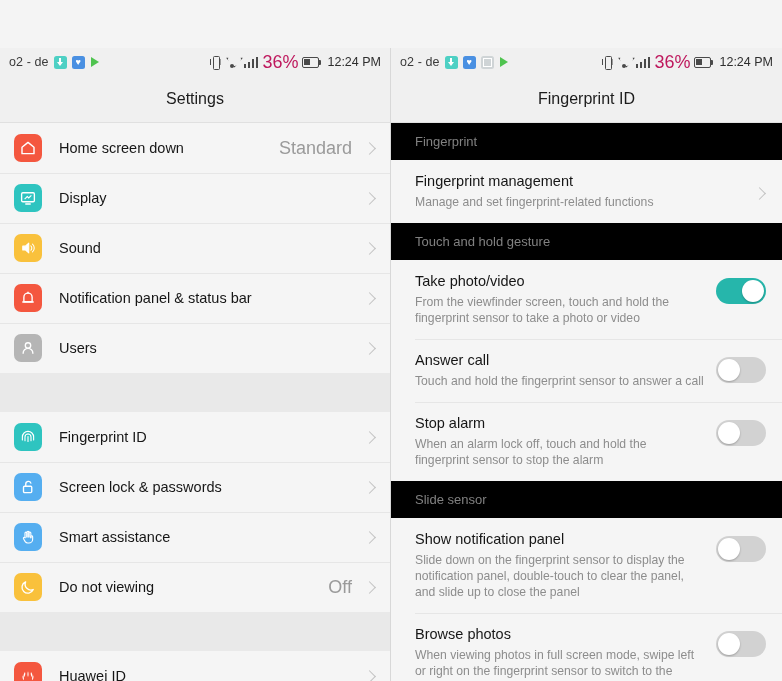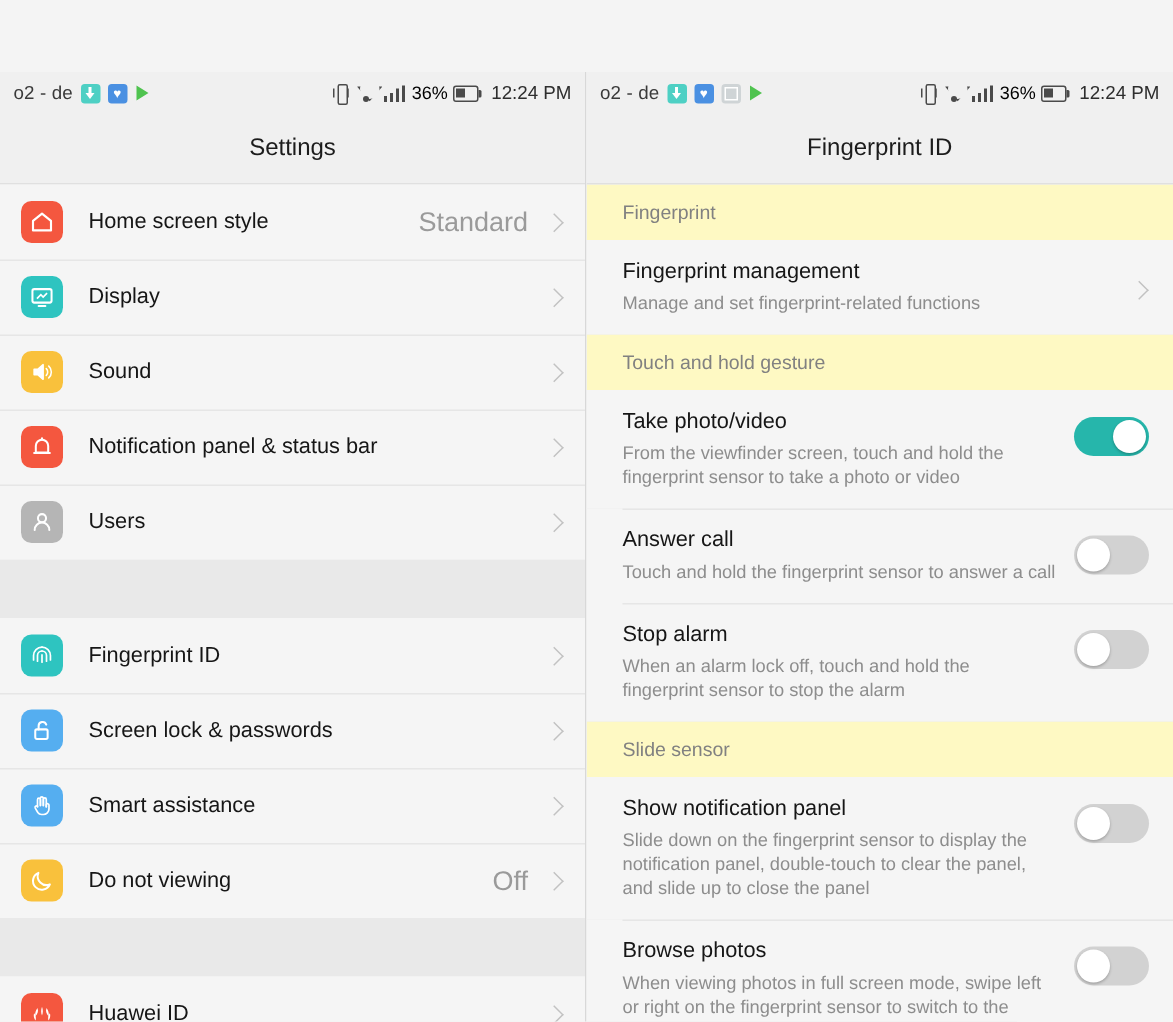--- a/index.html
+++ b/index.html
@@ -48,21 +48,21 @@
   .sb-ico.img::after {
     content:""; position:absolute; left:2px; top:2px; right:2px; bottom:2px;
     border:1px solid #fff;
   }
   .sb-play {
     width:0; height:0; border-left:8px solid #4fc34f;
     border-top:5px solid transparent; border-bottom:5px solid transparent;
     margin-left:1px;
   }
   .sb-right { margin-left:auto; display:flex; align-items:center; gap:4px; }
-  .sb-pct { font-size:12px; color:#000000; }
+  .sb-pct { font-size:18px; color:#be185d; }
   .sb-time { font-size:12.5px; color:#2e2e2e; margin-left:2px; white-space:nowrap; }
   .ic-vib { width:11px; height:14px; position:relative; }
   .ic-vib::before {
     content:""; position:absolute; left:3px; top:1px;
     width:5px; height:12px; border:1.5px solid #4a4a4a; border-radius:1.5px;
   }
   .ic-vib::after {
     content:""; position:absolute; left:0px; top:4px;
     width:1.5px; height:6px; background:#4a4a4a;
     box-shadow:9.5px 0 0 #4a4a4a;
@@ -133,21 +133,21 @@
   .row-label { font-size:14.5px; color:#161616; flex:1 1 auto; white-space:nowrap; }
   .row-value { font-size:18px; color:#9a9a9a; margin-right:13px; white-space:nowrap; }
   .chev {
     width:9px; height:9px; flex:0 0 9px;
     border-right:1.6px solid #c2c2c2; border-top:1.6px solid #c2c2c2;
     transform:rotate(45deg); margin-right:2px;
   }
 
   
   .sec-head {
-    height:37px; background:#fef9c3;
+    height:37px; background:#000000;
     display:flex; align-items:center;
     padding:0 0 0 24px;
     font-size:13px; color:#818181;
   }
   .r2 {
     background:#f5f5f5; padding:12px 16px 13px 24px;
     display:flex; align-items:flex-start; position:relative;
   }
   .r2 + .r2::before {
     content:""; position:absolute; left:24px; right:0; top:0;
@@ -229,21 +229,21 @@
     <div class="body">
 
       <div class="grp">
 
         <div class="row">
           <span class="appicon" style="background:#f4573f">
             <svg width="18" height="18" viewBox="0 0 24 24" fill="none" stroke="#fff" stroke-width="1.9" stroke-linejoin="round">
               <path d="M4 11 L12 4.5 L20 11 L20 19.5 L4 19.5 Z"></path>
             </svg>
           </span>
-          <span class="row-label">Home screen style</span>
+          <span class="row-label">Home screen down</span>
           <span class="row-value">Standard</span>
           <span class="chev"></span>
         </div>
 
         <div class="row">
           <span class="appicon" style="background:#2ec4c0">
             <svg width="18" height="18" viewBox="0 0 24 24" fill="none" stroke="#fff" stroke-width="1.8">
               <rect x="3.5" y="5" width="17" height="12" rx="1.6"></rect>
               <path d="M9 20 h6" stroke-linecap="round"></path>
               <path d="M7.5 13.5 L11 10 L13 12 L16.5 8.5" stroke-width="1.5"></path>

